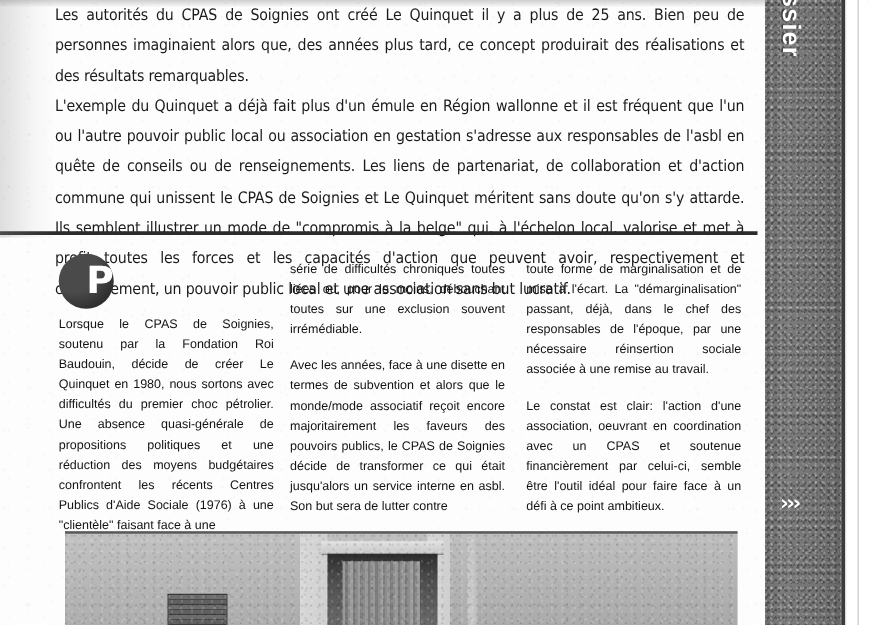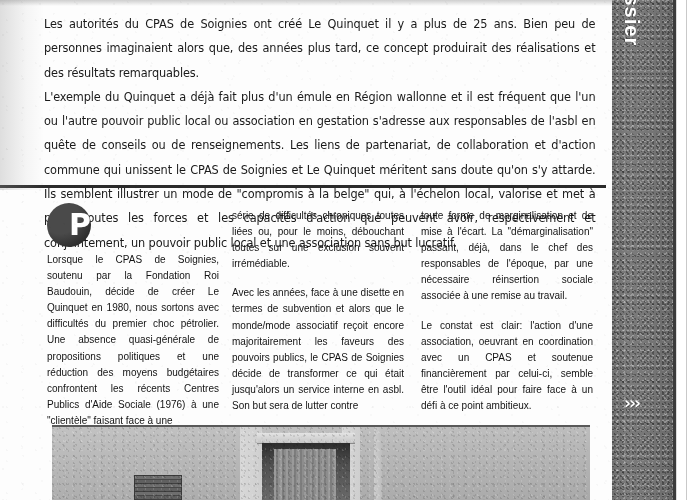--- a/index.html
+++ b/index.html
@@ -57,21 +57,21 @@
     left: 0; top: 0;
     width: 695px; height: 6px;
     background: linear-gradient(180deg, rgba(120,120,120,.35), rgba(255,255,255,0));
     pointer-events: none;
   }
 
   
   .intro {
     position: absolute;
     left: 44px;
-    top: 12px;
+    top: 0px;
     width: 552px;
   }
   .intro p {
     margin: 0;
     font-family: "DejaVu Sans", sans-serif;
     font-size: 12.6px;
     line-height: 24.3px;
     letter-spacing: -.15px;
     text-align: justify;
     color: #1a1a1a;

